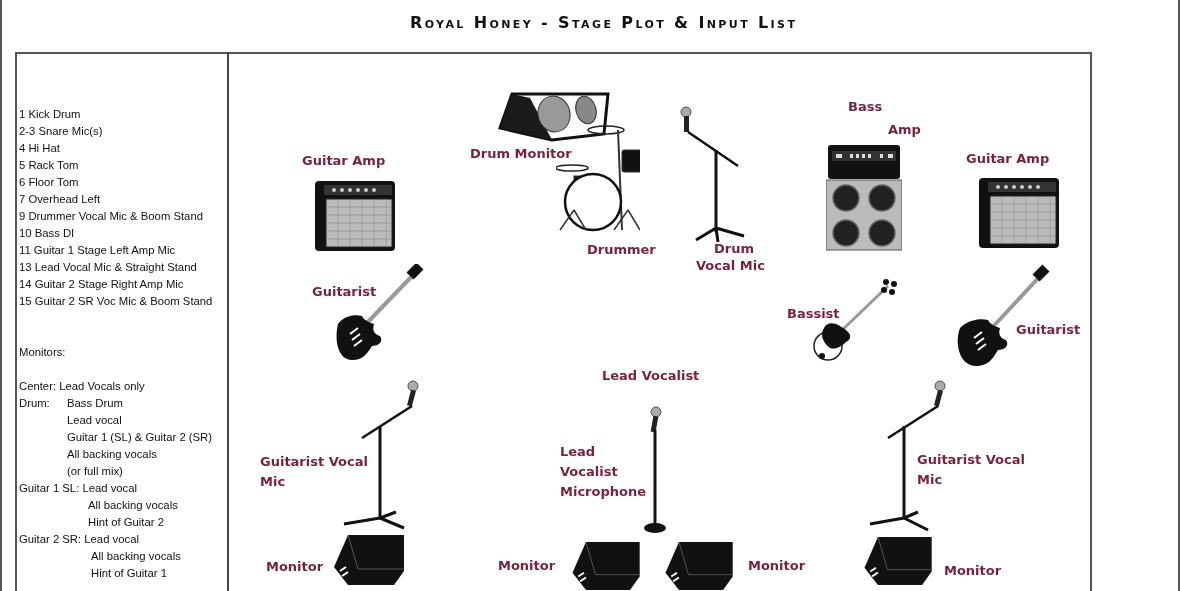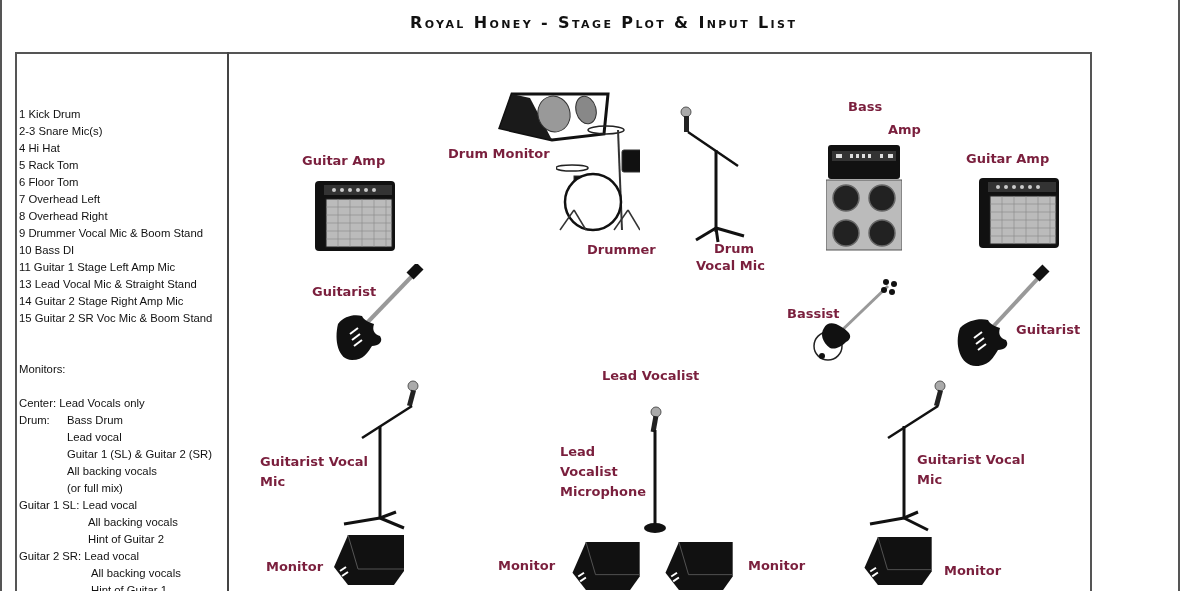--- a/index.html
+++ b/index.html
@@ -29,21 +29,20 @@
 <div class="frame"></div>
 <div class="divider"></div>
 
 <div class="list">
   <div class="line">1 Kick Drum</div>
   <div class="line">2-3 Snare Mic(s)</div>
   <div class="line">4 Hi Hat</div>
   <div class="line">5 Rack Tom</div>
   <div class="line">6 Floor Tom</div>
   <div class="line">7 Overhead Left</div>
-  <div class="line">8 Overhead Right</div>
   <div class="line">9 Drummer Vocal Mic &amp; Boom Stand</div>
   <div class="line">10 Bass DI</div>
   <div class="line">11 Guitar 1 Stage Left Amp Mic</div>
   <div class="line">13 Lead Vocal Mic &amp; Straight Stand</div>
   <div class="line">14 Guitar 2 Stage Right Amp Mic</div>
   <div class="line">15 Guitar 2 SR Voc Mic &amp; Boom Stand</div>
   <div class="line"></div>
   <div class="gap"></div>
   <div class="line">Monitors:</div>
   <div class="gap"></div>
@@ -69,21 +68,21 @@
   <div class="line indent3">All backing vocals</div>
   <div class="line indent3">Hint of Guitar 1</div>
 </div>
 
 <svg class="icon" style="left:496px;top:92px;" width="116" height="52" viewBox="0 0 116 52">
   <polygon points="16,2 112,2 108,42 56,48 4,36" fill="#fff" stroke="#111" stroke-width="3"></polygon>
   <polygon points="16,2 4,36 56,48 34,6" fill="#1a1a1a"></polygon>
   <ellipse cx="58" cy="22" rx="16" ry="18" fill="#999" stroke="#333" stroke-width="1" transform="rotate(-15 58 22)"></ellipse>
   <ellipse cx="90" cy="18" rx="10" ry="14" fill="#888" stroke="#333" stroke-width="1" transform="rotate(-15 90 18)"></ellipse>
 </svg>
-<div class="lbl" style="left:448px;top:144px;">Drum Monitor</div>
+<div class="lbl" style="left:470px;top:144px;">Drum Monitor</div>
 
 <svg class="icon" style="left:556px;top:120px;" width="84" height="114" viewBox="0 0 84 114">
   <ellipse cx="50" cy="10" rx="18" ry="4" fill="none" stroke="#222" stroke-width="1.5"></ellipse>
   <line x1="62" y1="10" x2="66" y2="110" stroke="#333" stroke-width="2"></line>
   <ellipse cx="16" cy="48" rx="16" ry="3" fill="none" stroke="#222" stroke-width="1.5"></ellipse>
   <rect x="70" y="44" width="16" height="4" fill="#eee" stroke="#222" stroke-width="1"></rect>
   <rect x="66" y="30" width="24" height="22" fill="#111" stroke="#333" rx="2"></rect>
   <rect x="18" y="56" width="26" height="30" fill="#111" stroke="#333"></rect>
   <circle cx="37" cy="82" r="28" fill="#fff" stroke="#111" stroke-width="2.5"></circle>
   <line x1="4" y1="110" x2="18" y2="90" stroke="#333" stroke-width="1.5"></line>

